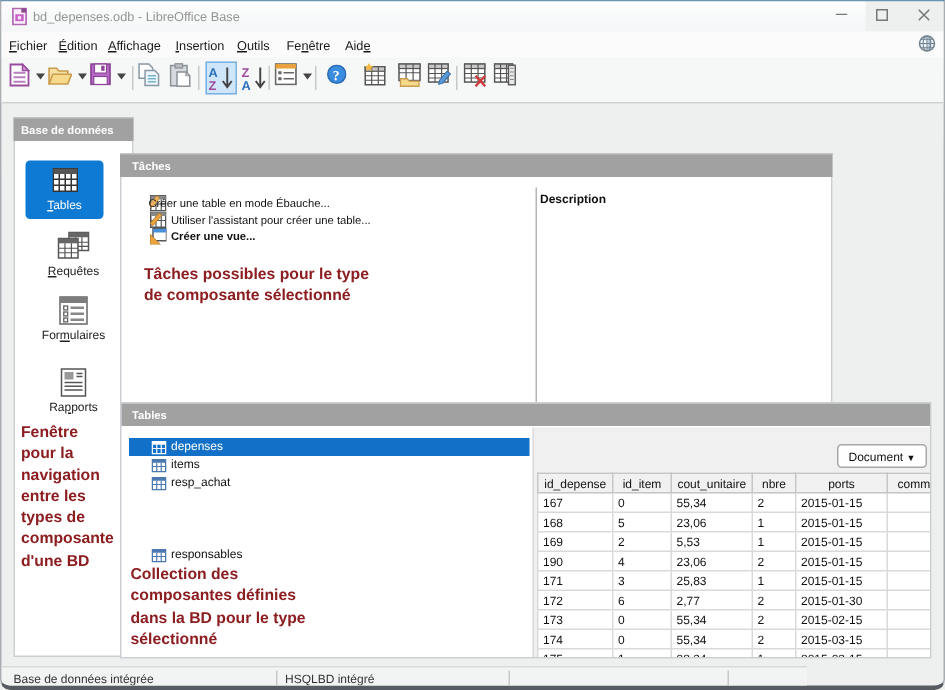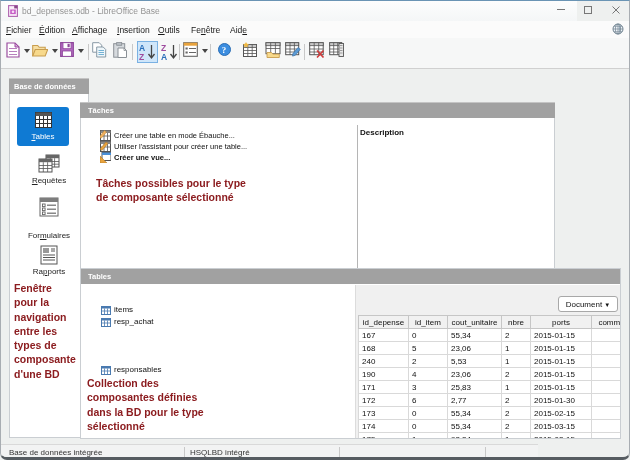--- a/index.html
+++ b/index.html
@@ -216,42 +216,42 @@
     </div>
     <div class="side-item" style="top:118px;">
       <svg width="20" height="20" viewBox="0 0 20 20">
         <rect x="1" y="1" width="18" height="18" fill="#fff" stroke="#666"></rect>
         <rect x="1" y="1" width="18" height="4" fill="#7d7d7d"></rect>
         <rect x="3.5" y="7" width="2.6" height="2.6" fill="none" stroke="#666" stroke-width="0.9"></rect>
         <rect x="3.5" y="11" width="2.6" height="2.6" fill="none" stroke="#666" stroke-width="0.9"></rect>
         <rect x="3.5" y="15" width="2.6" height="2.6" fill="none" stroke="#666" stroke-width="0.9"></rect>
         <path d="M8,8.2 h9 M8,12.2 h9 M8,16.2 h9" stroke="#888" stroke-width="1.6"></path>
       </svg>
-      <div style="margin-top:12px;">For<u>m</u>ulaires</div>
+      <div style="margin-top:0px;">For<u>m</u>ulaires</div>
     </div>
     <div class="side-item" style="top:166px;">
       <svg width="20" height="20" viewBox="0 0 20 20">
         <rect x="2" y="1" width="16" height="18" fill="#fff" stroke="#555"></rect>
         <rect x="4" y="3" width="6" height="5" fill="#999"></rect>
         <path d="M12,4 h4 M12,6 h4 M4,10 h12 M4,12.5 h12 M4,15 h12" stroke="#555" stroke-width="1"></path>
       </svg>
       <div style="margin-top:0px;">Ra<u>p</u>ports</div>
     </div>
     <div class="red" style="left:4px;top:202px;">Fenêtre<br>pour la<br>navigation<br>entre les<br>types de<br>composante<br>d'une BD</div>
   </div>
 
   <div class="panel" style="left:79px;top:77px;width:475px;height:183px;margin-top:24px;">
     <div class="phead">Tâches</div>
     <svg style="position:absolute;left:19px;top:27px;" width="11" height="11" viewBox="0 0 11 11">
       <rect x="0.5" y="0.5" width="10" height="10" fill="#fff" stroke="#555"></rect>
       <rect x="0.5" y="0.5" width="10" height="2.5" fill="#888"></rect>
       <path d="M4,3 v7.5 M7.5,3 v7.5 M0.5,6 h10" stroke="#555" stroke-width="0.8"></path>
       <path d="M0,6 L4.5,0.5 l2,1.6 -4.5,5.5 -2.3,0.6 z" fill="#f0b060" stroke="#b8862a" stroke-width="0.5"></path>
     </svg>
-    <div class="task-item" style="left:33px;top:28px;">Créer une table en mode Ébauche...</div>
+    <div class="task-item" style="left:18px;top:28px;">Créer une table en mode Ébauche...</div>
     <svg style="position:absolute;left:19px;top:38px;" width="11" height="11" viewBox="0 0 11 11">
       <rect x="0.5" y="0.5" width="10" height="10" fill="#fff" stroke="#555"></rect>
       <rect x="0.5" y="0.5" width="10" height="2.5" fill="#888"></rect>
       <path d="M4,3 v7.5 M7.5,3 v7.5 M0.5,6 h10" stroke="#555" stroke-width="0.8"></path>
       <path d="M0,8 L6,1 l2,1.5 -6,7 z" fill="#e8a33d" stroke="#a8742a" stroke-width="0.5"></path>
     </svg>
     <div class="task-item" style="left:33px;top:39px;">Utiliser l'assistant pour créer une table...</div>
     <svg style="position:absolute;left:19px;top:49px;" width="11" height="11" viewBox="0 0 11 11">
       <rect x="2" y="0.5" width="9" height="8" fill="#fff" stroke="#555"></rect>
       <rect x="2" y="0.5" width="9" height="2.5" fill="#4a90d9"></rect>
@@ -259,20 +259,28 @@
     </svg>
     <div class="task-item" style="left:33px;top:50px;font-weight:bold;">Créer une vue...</div>
     <div class="red" style="left:15px;top:73px;">Tâches possibles pour le type<br>de composante sélectionné</div>
     <div style="position:absolute;left:276px;top:22px;width:1px;height:150px;background:#b5b5b5;"></div>
     <div style="position:absolute;left:279px;top:25px;font-size:8px;font-weight:bold;color:#111;">Description</div>
   </div>
 
   <div class="panel" style="left:79px;top:267px;width:541px;height:171px;overflow:hidden;">
     <div class="phead">Tables</div>
     <div style="position:absolute;left:274px;top:16px;width:265px;height:154px;background:#f0f0f0;border-left:1px solid #dcdcdc;"></div>
+    <div class="tl-item sel" style="top:23px;">
+      <svg style="position:absolute;left:15px;top:1.5px;" width="10" height="9" viewBox="0 0 10 9">
+        <rect x="0.5" y="0.5" width="9" height="8" fill="#1370c9" stroke="#fff"></rect>
+        <rect x="0.5" y="0.5" width="9" height="2" fill="#fff"></rect>
+        <path d="M3.5,2.5 v6 M6.5,2.5 v6 M0.5,5 h9" stroke="#fff" stroke-width="0.8"></path>
+      </svg>
+      <span style="position:absolute;left:28px;">depenses</span>
+    </div>
     <div class="tl-item" style="top:35px;">
       <svg style="position:absolute;left:15px;top:1.5px;" width="10" height="9" viewBox="0 0 10 9">
         <rect x="0.5" y="0.5" width="9" height="8" fill="#fff" stroke="#4a7ab0"></rect>
         <rect x="0.5" y="0.5" width="9" height="2" fill="#4a7ab0"></rect>
         <path d="M3.5,2.5 v6 M6.5,2.5 v6 M0.5,5 h9" stroke="#4a7ab0" stroke-width="0.8"></path>
       </svg>
       <span style="position:absolute;left:28px;">items</span>
     </div>
     <div class="tl-item" style="top:47px;">
       <svg style="position:absolute;left:15px;top:1.5px;" width="10" height="9" viewBox="0 0 10 9">
@@ -322,21 +330,21 @@
           </tr>
       <tr>
             <td>168</td>
             <td>5</td>
             <td>23,06</td>
             <td>1</td>
             <td>2015-01-15</td>
             <td></td>
           </tr>
       <tr>
-            <td>240</td>
+            <td>169</td>
             <td>2</td>
             <td>5,53</td>
             <td>1</td>
             <td>2015-01-15</td>
             <td></td>
           </tr>
       <tr>
             <td>190</td>
             <td>4</td>
             <td>23,06</td>

